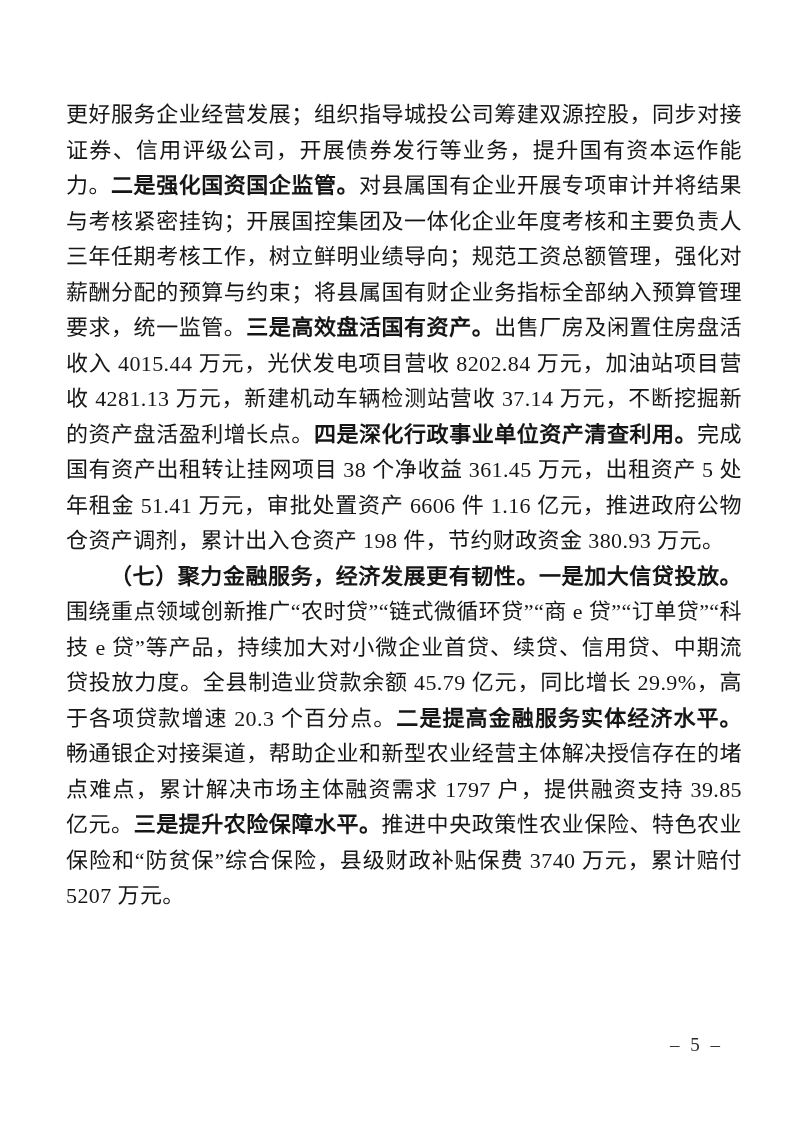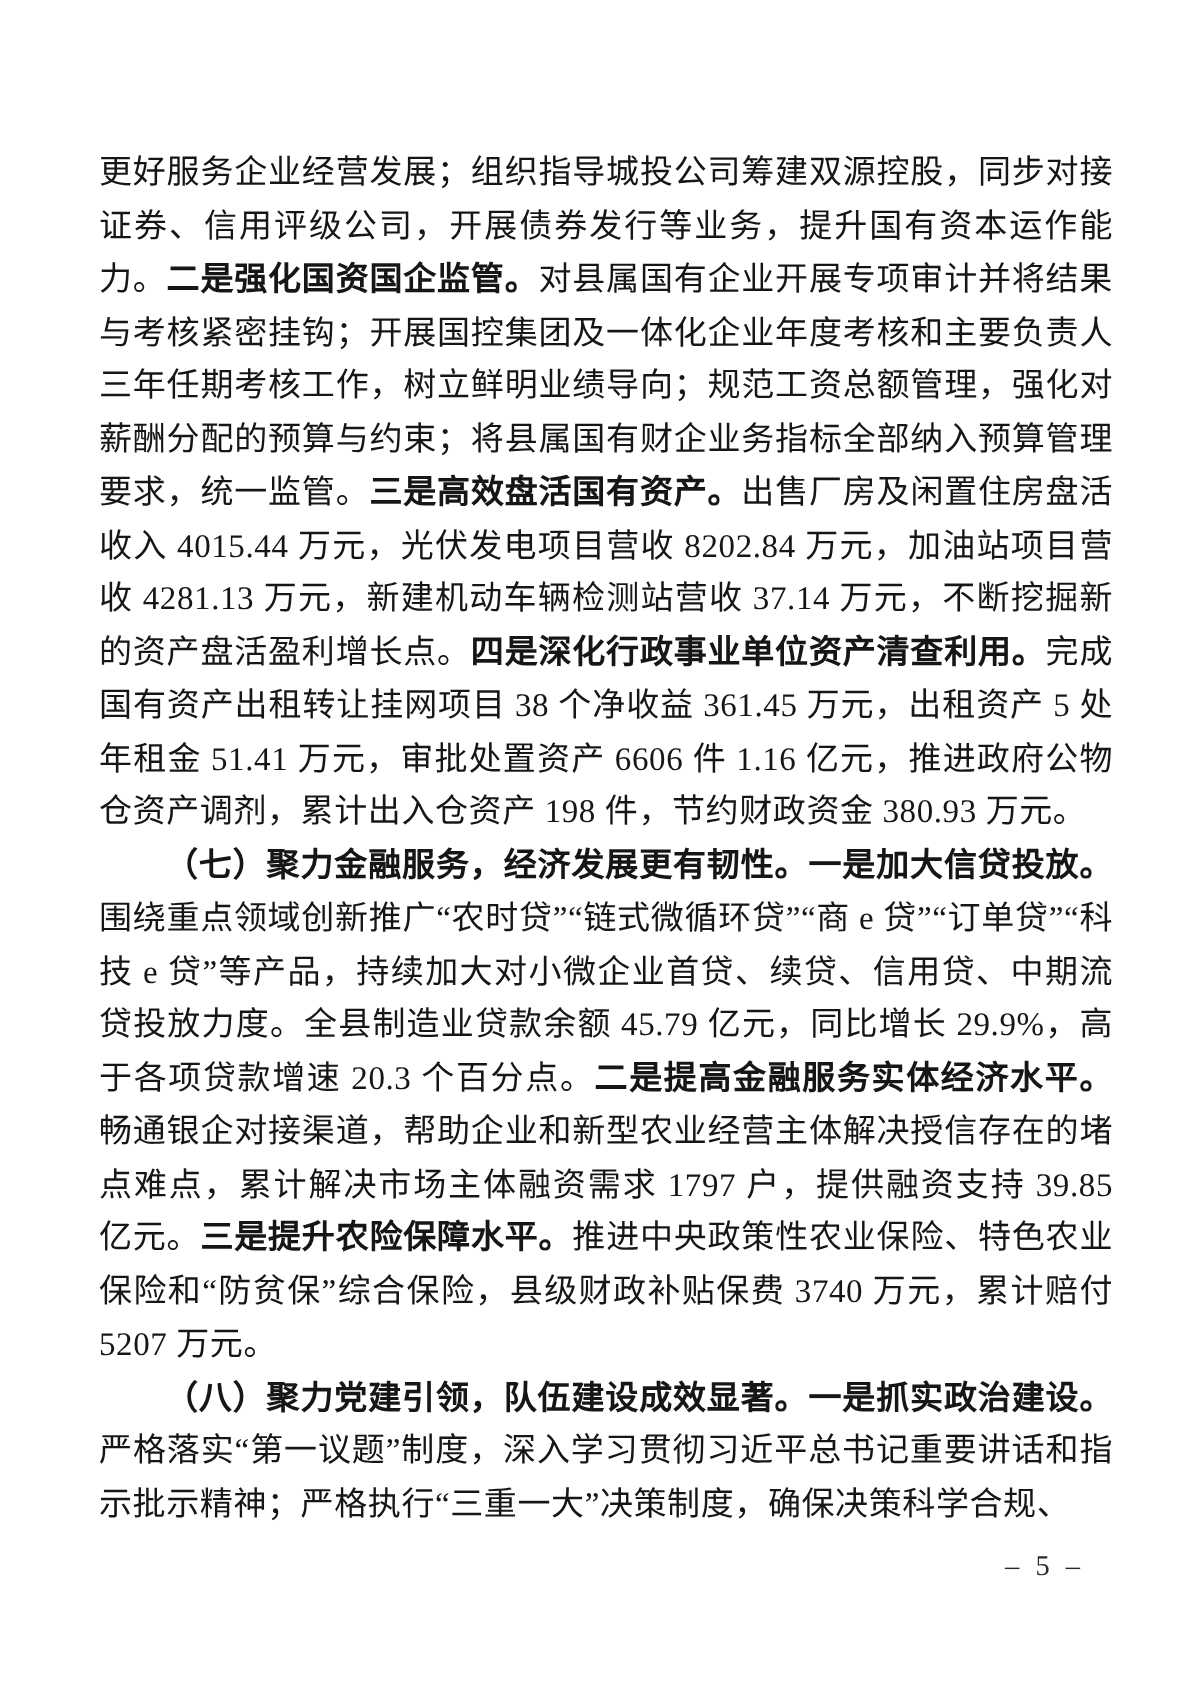--- a/index.html
+++ b/index.html
@@ -54,16 +54,15 @@
     font-family: "Liberation Serif", "DejaVu Serif", serif;
   }
 </style>
 </head>
 <body>
 
 <div class="page">
   <div class="content" id="doc-body">
       <p class="para"><span class="run-normal">更好服务企业经营发展；组织指导城投公司筹建双源控股，同步对接证券、信用评级公司，开展债券发行等业务，提升国有资本运作能力。</span><span class="run-bold">二是强化国资国企监管。</span><span class="run-normal">对县属国有企业开展专项审计并将结果与考核紧密挂钩；开展国控集团及一体化企业年度考核和主要负责人三年任期考核工作，树立鲜明业绩导向；规范工资总额管理，强化对薪酬分配的预算与约束；将县属国有财企业务指标全部纳入预算管理要求，统一监管。</span><span class="run-bold">三是高效盘活国有资产。</span><span class="run-normal">出售厂房及闲置住房盘活收入 4015.44 万元，光伏发电项目营收 8202.84 万元，加油站项目营收 4281.13 万元，新建机动车辆检测站营收 37.14 万元，不断挖掘新的资产盘活盈利增长点。</span><span class="run-bold">四是深化行政事业单位资产清查利用。</span><span class="run-normal">完成国有资产出租转让挂网项目 38 个净收益 361.45 万元，出租资产 5 处年租金 51.41 万元，审批处置资产 6606 件 1.16 亿元，推进政府公物仓资产调剂，累计出入仓资产 198 件，节约财政资金 380.93 万元。</span></p>
       <p class="para indent"><span class="run-bold">（七）聚力金融服务，经济发展更有韧性。一是加大信贷投放。</span><span class="run-normal">围绕重点领域创新推广“农时贷”“链式微循环贷”“商 e 贷”“订单贷”“科技 e 贷”等产品，持续加大对小微企业首贷、续贷、信用贷、中期流贷投放力度。全县制造业贷款余额 45.79 亿元，同比增长 29.9%，高于各项贷款增速 20.3 个百分点。</span><span class="run-bold">二是提高金融服务实体经济水平。</span><span class="run-normal">畅通银企对接渠道，帮助企业和新型农业经营主体解决授信存在的堵点难点，累计解决市场主体融资需求 1797 户，提供融资支持 39.85 亿元。</span><span class="run-bold">三是提升农险保障水平。</span><span class="run-normal">推进中央政策性农业保险、特色农业保险和“防贫保”综合保险，县级财政补贴保费 3740 万元，累计赔付 5207 万元。</span></p>
-      <p class="para indent"><span class="run-bold">（八）聚力党建引领，队伍建设成效显著。一是抓实政治建设。</span><span class="run-normal">严格落实“第一议题”制度，深入学习贯彻习近平总书记重要讲话和指示批示精神；严格执行“三重一大”决策制度，确保决策科学合规、</span></p>
     </div>
   <div class="footer">– 5 –</div>
 </div>
 
 </body></html>

